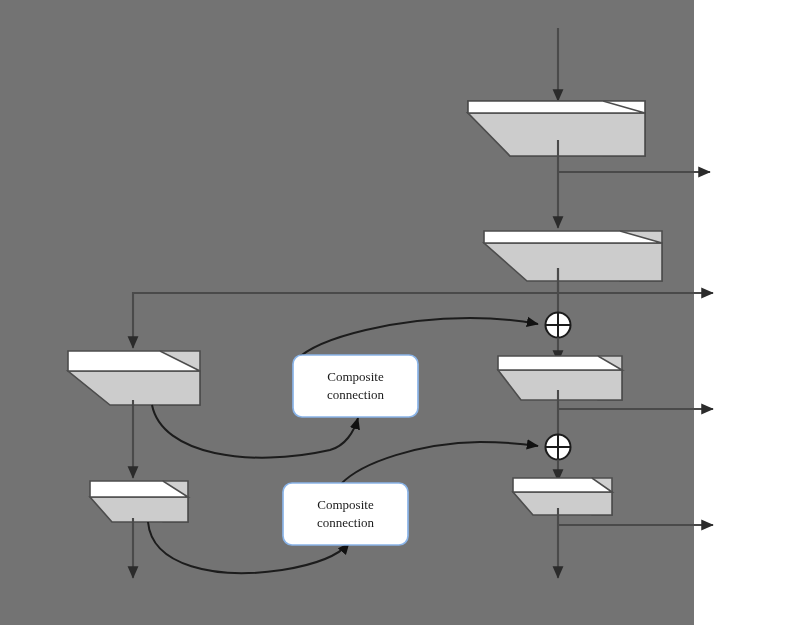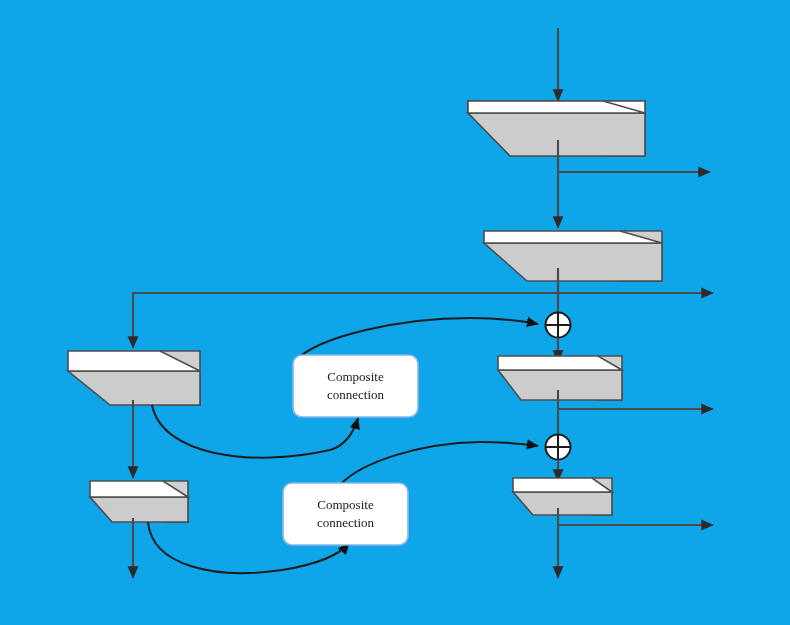--- a/index.html
+++ b/index.html
@@ -9,23 +9,23 @@
     background: #ffffff;
   }
   body {
     width: 790px;
     height: 625px;
     overflow: hidden;
     font-family: "Liberation Serif", serif;
   }
   #diagram-root {
     position: relative;
-    width: 790px;
+    width: 694px;
     height: 625px;
-    background: #0ea5e9;
+    background: #737373;
   }
   svg#diagram-svg {
     display: block;
     width: 790px;
     height: 625px;
   }
   .box-top  { fill: #ffffff; stroke: #4d4d4d; stroke-width: 1.6; }
   .box-side { fill: #d0d0d0; stroke: #4d4d4d; stroke-width: 1.6; }
   .box-front{ fill: #cccccc; stroke: #4d4d4d; stroke-width: 1.6; }
   .flow-line {

